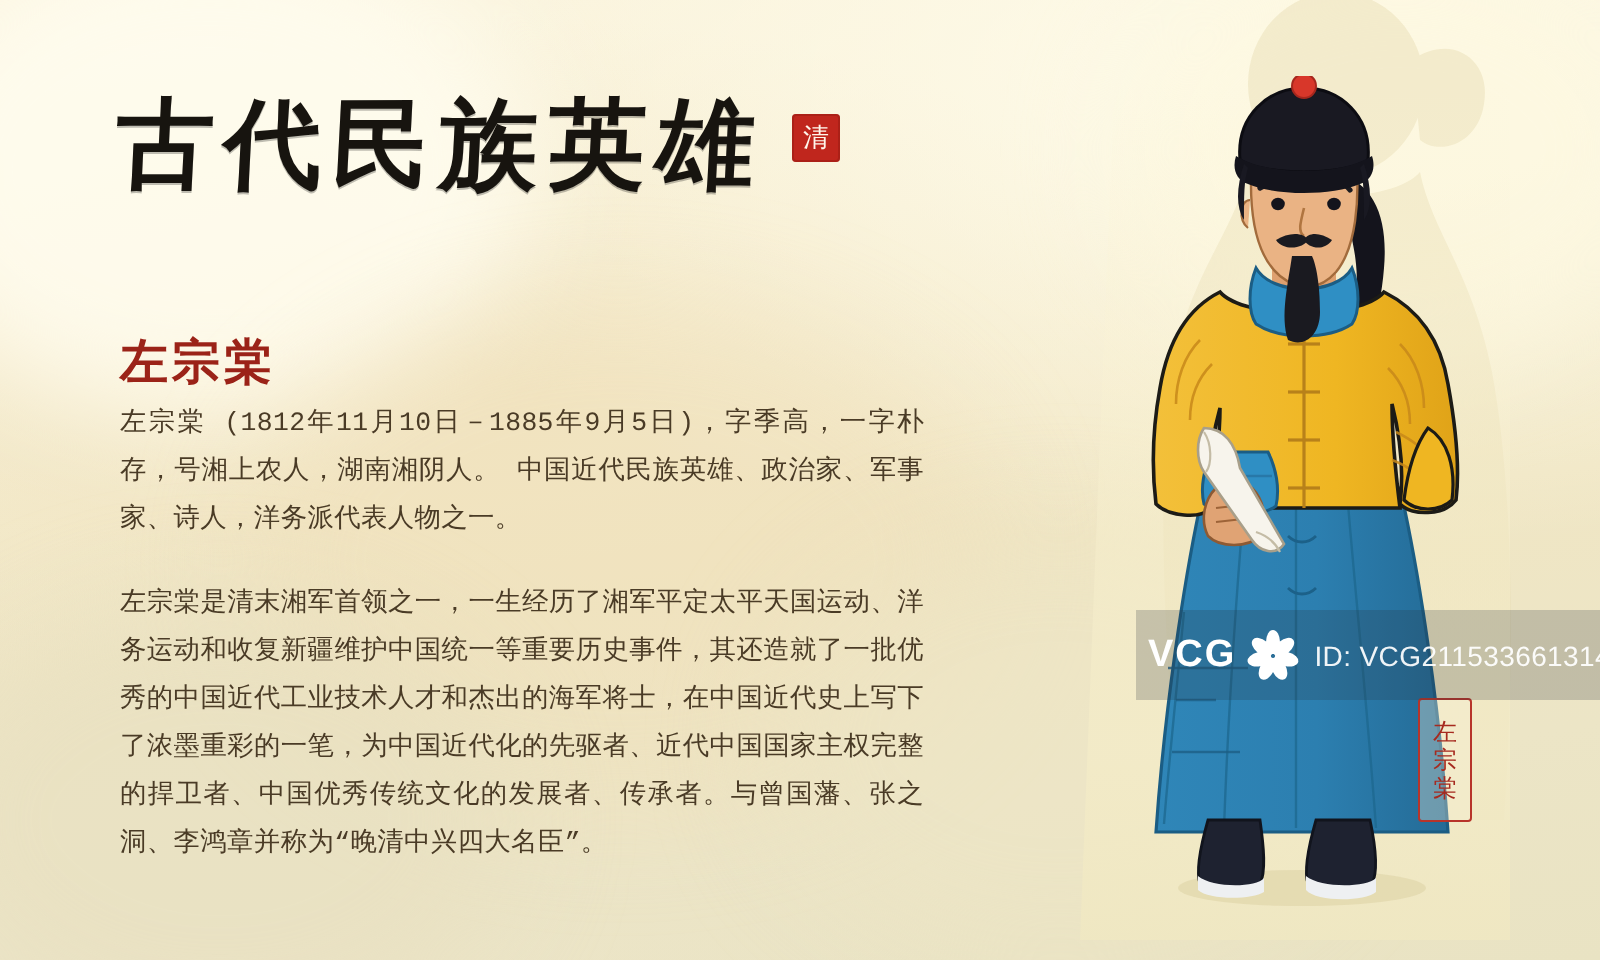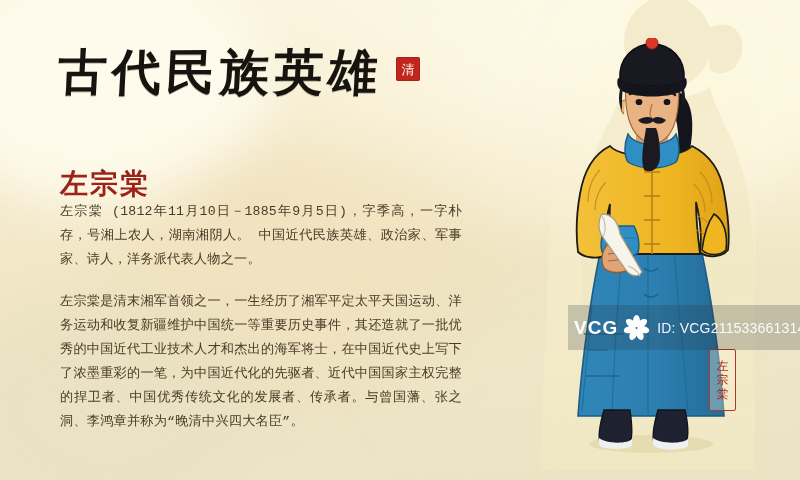--- a/index.html
+++ b/index.html
@@ -51,21 +51,21 @@
     width:24px;height:24px;background:#c0261d;border-radius:2px;
     display:flex;align-items:center;justify-content:center;
     color:#fff6ec;font-size:13px;font-family:"DejaVu Serif",serif;line-height:1;
     box-shadow:0 0 0 1px rgba(150,25,18,.5) inset;
   }
 
   
   .person-name{
     position:absolute;left:60px;top:165px;
     font-family:"DejaVu Serif","Liberation Serif",serif;
-    font-size:28px;font-weight:700;letter-spacing:2px;color:#9b2318;
+    font-size:24px;font-weight:700;letter-spacing:2px;color:#9b2318;
   }
 
   
   .body-block{position:absolute;left:60px;top:200px;width:402px;}
   .para{
     font-family:Liberation Mono, monospace;
     font-size:13.2px;line-height:24px;color:#4a3b26;
     text-align:justify;letter-spacing:.2px;margin:0 0 18px 0;
   }
   .para:last-child{margin-bottom:0;}

